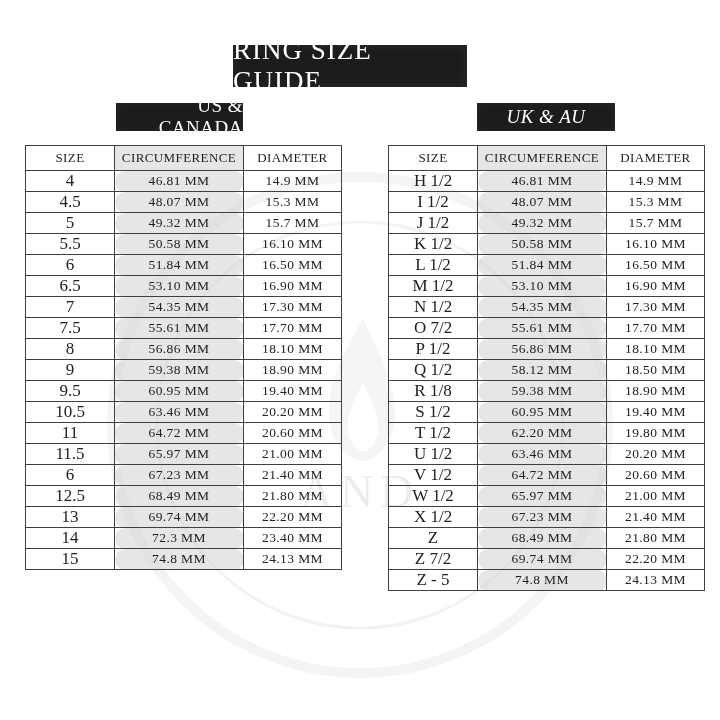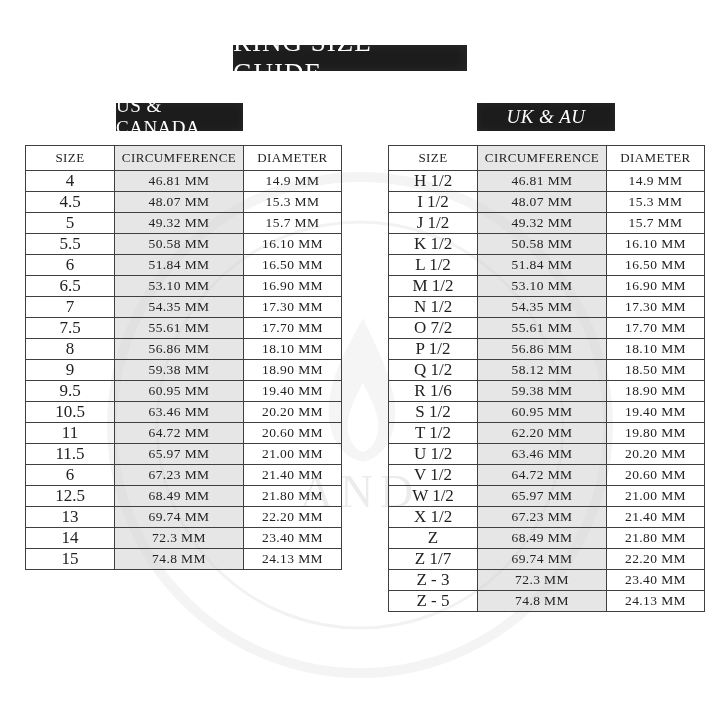--- a/index.html
+++ b/index.html
@@ -16,36 +16,36 @@
   
   .watermark {
     position: absolute; left: 90px; top: 155px;
     width: 540px; height: 540px;
     z-index: 0; pointer-events: none;
   }
 
   
   .title-box {
     position: absolute; left: 233px; top: 45px;
-    width: 234px; height: 26px;
+    width: 234px; height: 42px;
     background: #1c1c1c; color: #ffffff;
     display: flex; align-items: center; justify-content: center;
     font-size: 27px; letter-spacing: 1px;
     z-index: 2;
     box-shadow: inset 0 0 14px rgba(255,255,255,0.06);
   }
   .region-label {
     position: absolute; height: 28px;
     background: #1c1c1c; color: #ffffff;
     display: flex; align-items: center; justify-content: center;
     font-size: 19px; letter-spacing: 0.5px;
     z-index: 2;
     box-shadow: inset 0 0 10px rgba(255,255,255,0.05);
   }
-  .label-us { left: 116px; top: 103px; width: 127px; }
+  .label-us { left: 116px; top: 103px; width: 127px; text-align: right; }
   .label-uk { left: 477px; top: 103px; width: 138px; font-style: italic; }
 
   
   .tbl-wrap { position: absolute; top: 145px; z-index: 1; }
   .wrap-us { left: 25px; }
   .wrap-uk { left: 388px; }
 
   table.size-table {
     border-collapse: collapse; table-layout: fixed;
     width: 313px; height: 424px;
@@ -57,21 +57,21 @@
     padding: 0; overflow: hidden; white-space: nowrap;
   }
   .size-table th {
     font-weight: normal; font-size: 13px; letter-spacing: 0.4px;
     height: 24px; color: #1e1e1e;
   }
   .size-table th:nth-child(1) { width: 88px; }
   .size-table th:nth-child(2) { width: 128px; background: rgba(205,205,205,0.5); }
   .size-table th:nth-child(3) { width: 97px; }
   .size-table td.c0 { font-size: 17px; }
-  .size-table td.c1 { background: rgba(205,205,205,0.5); font-size: 13.5px; letter-spacing: 0.4px; }
+  .size-table td.c1 { background: rgba(205,205,205,0.5); font-size: 13.5px; letter-spacing: 0.4px; border-radius: 11px; }
   .size-table td.c2 { font-size: 13.5px; letter-spacing: 0.4px; text-align: center; }
 </style>
 </head>
 <body>
 
 <div class="page">
 
   <div class="watermark">
     <svg width="540" height="540" viewBox="0 0 540 540">
       <circle cx="270" cy="270" r="248" fill="none" stroke="rgba(0,0,0,0.045)" stroke-width="10"></circle>
@@ -253,21 +253,21 @@
             <td class="c0">P 1/2</td>
             <td class="c1">56.86 MM</td>
             <td class="c2">18.10 MM</td>
           </tr>
           <tr>
             <td class="c0">Q 1/2</td>
             <td class="c1">58.12 MM</td>
             <td class="c2">18.50 MM</td>
           </tr>
           <tr>
-            <td class="c0">R 1/6</td>
+            <td class="c0">R 1/8</td>
             <td class="c1">59.38 MM</td>
             <td class="c2">18.90 MM</td>
           </tr>
           <tr>
             <td class="c0">S 1/2</td>
             <td class="c1">60.95 MM</td>
             <td class="c2">19.40 MM</td>
           </tr>
           <tr>
             <td class="c0">T 1/2</td>
@@ -293,28 +293,23 @@
             <td class="c0">X 1/2</td>
             <td class="c1">67.23 MM</td>
             <td class="c2">21.40 MM</td>
           </tr>
           <tr>
             <td class="c0">Z</td>
             <td class="c1">68.49 MM</td>
             <td class="c2">21.80 MM</td>
           </tr>
           <tr>
-            <td class="c0">Z 1/7</td>
+            <td class="c0">Z 7/2</td>
             <td class="c1">69.74 MM</td>
             <td class="c2">22.20 MM</td>
-          </tr>
-          <tr>
-            <td class="c0">Z - 3</td>
-            <td class="c1">72.3 MM</td>
-            <td class="c2">23.40 MM</td>
           </tr>
           <tr>
             <td class="c0">Z - 5</td>
             <td class="c1">74.8 MM</td>
             <td class="c2">24.13 MM</td>
           </tr>
         </tbody>
       </table>
   </div>
 

